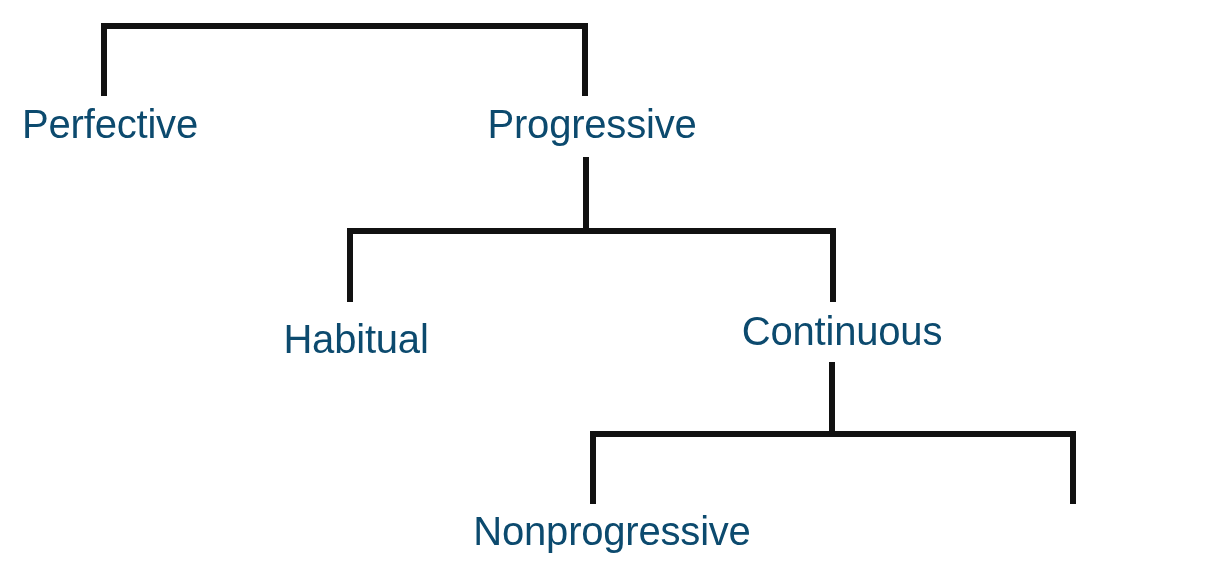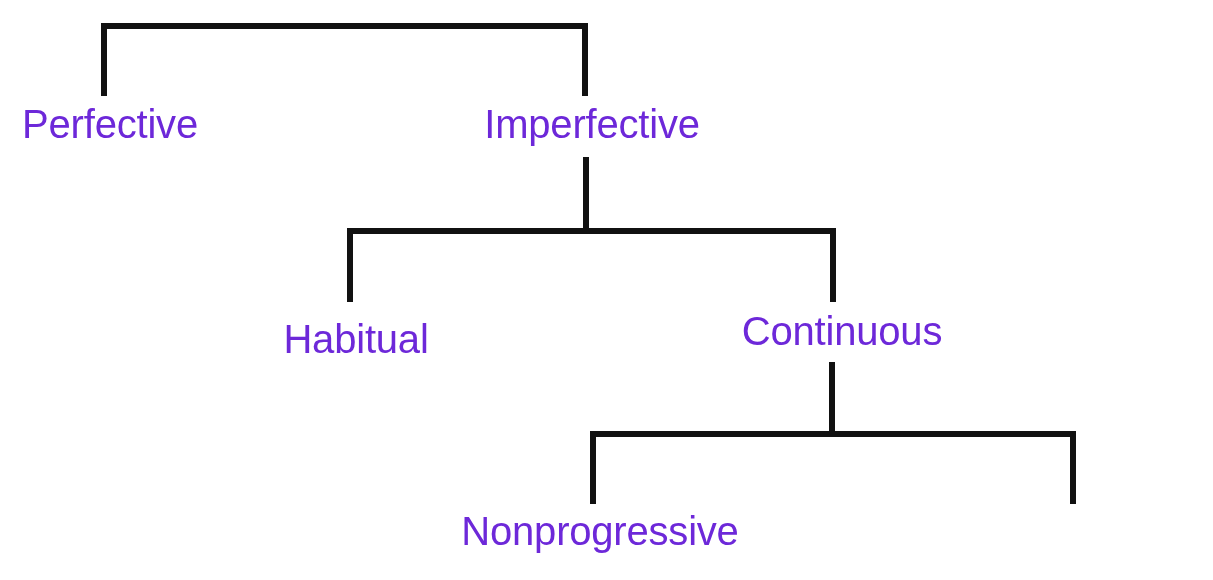--- a/index.html
+++ b/index.html
@@ -24,30 +24,30 @@
     top: 0;
     width: 1213px;
     height: 580px;
     display: block;
   }
   .node-label {
     position: absolute;
     font-family: "Liberation Sans", sans-serif;
     font-size: 40px;
     font-weight: 400;
-    color: #6d28d9;
+    color: #0c4a6e;
     white-space: nowrap;
     line-height: 1;
     letter-spacing: -0.2px;
     transform: translateX(-50%);
     text-align: center;
   }
   .lvl-0 { font-size: 40px; }
   .lvl-1 { font-size: 40px; }
-  .lvl-2 { font-size: 40px; }
+  .lvl-2 { font-size: 40px; margin-left: 12px; }
 </style>
 </head>
 <body>
 
 <div id="diagram-canvas">
 
   <svg id="tree-svg" viewBox="0 0 1213 580" xmlns="http://www.w3.org/2000/svg" aria-hidden="true">
 
     <g>
       <line x1="101" y1="26" x2="588" y2="26" stroke="#111111" stroke-width="6" stroke-linecap="butt"></line>
@@ -65,21 +65,21 @@
     <g>
       <line x1="832" y1="362" x2="832" y2="437" stroke="#111111" stroke-width="6" stroke-linecap="butt"></line>
       <line x1="590" y1="434" x2="1076" y2="434" stroke="#111111" stroke-width="6" stroke-linecap="butt"></line>
       <line x1="593" y1="431" x2="593" y2="504" stroke="#111111" stroke-width="6" stroke-linecap="butt"></line>
       <line x1="1073" y1="431" x2="1073" y2="504" stroke="#111111" stroke-width="6" stroke-linecap="butt"></line>
     </g>
   </svg>
 
   <div class="node-label lvl-0" style="left:110px; top:104px;">Perfective</div>
 
-  <div class="node-label lvl-0" style="left:592px; top:104px;">Imperfective</div>
+  <div class="node-label lvl-0" style="left:592px; top:104px;">Progressive</div>
 
   <div class="node-label lvl-1" style="left:356px; top:311px;margin-top:8px;">Habitual</div>
 
   <div class="node-label lvl-1" style="left:842px; top:311px;">Continuous</div>
 
   <div class="node-label lvl-2" style="left:600px; top:511px;">Nonprogressive</div>
 
 
 </div>
 

